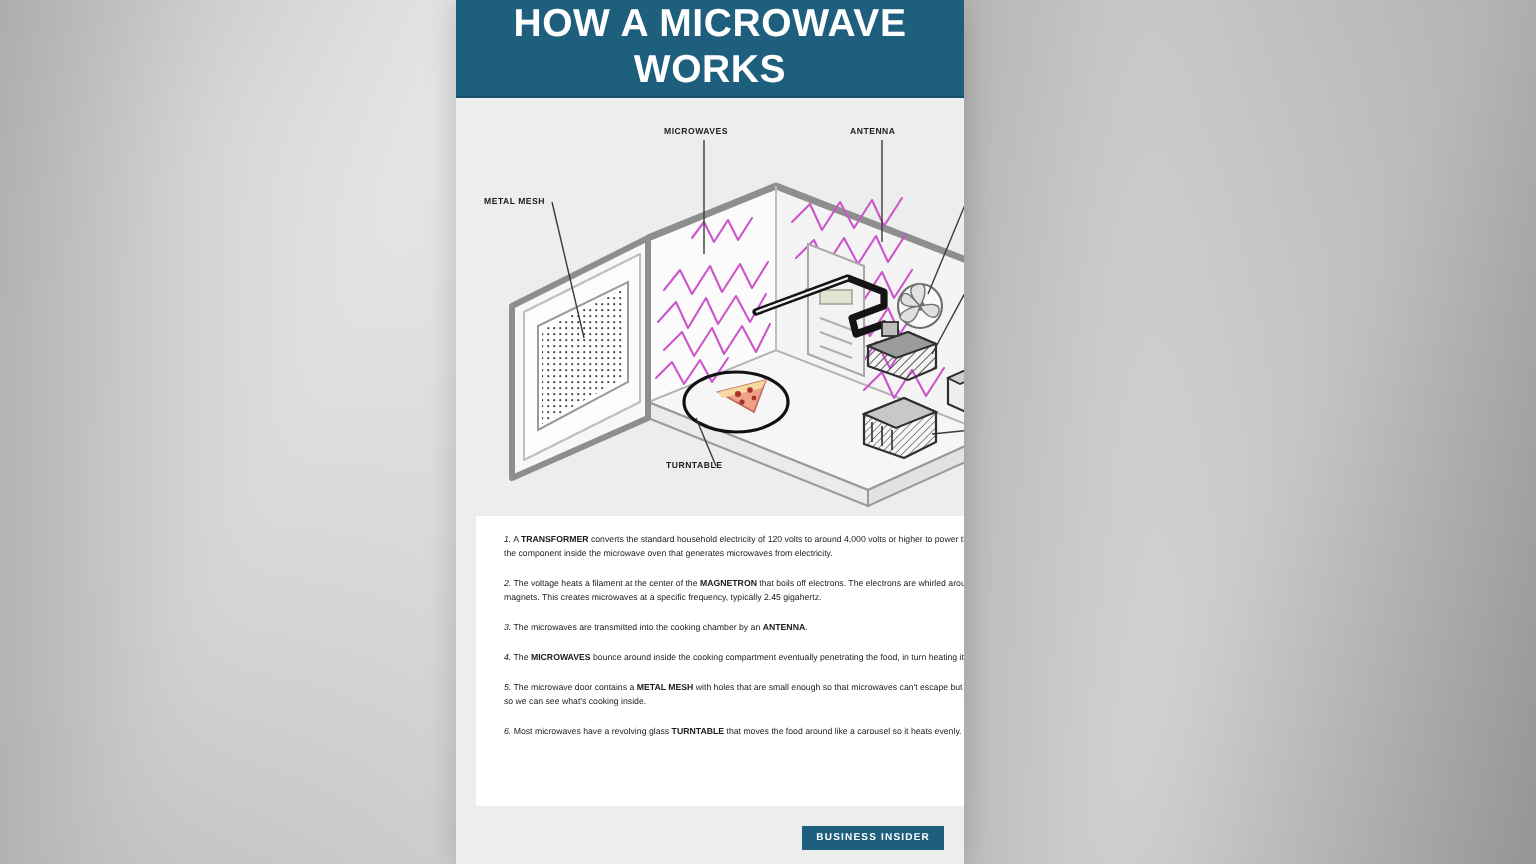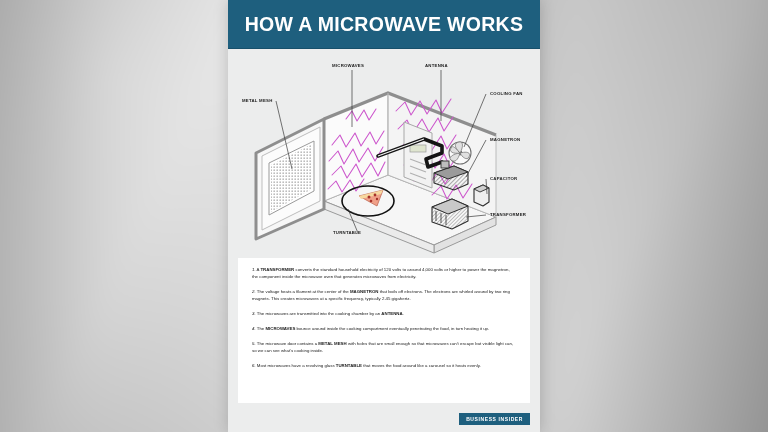--- a/index.html
+++ b/index.html
@@ -30,21 +30,21 @@
       linear-gradient(90deg, rgba(120,120,120,.35) 0%, rgba(255,255,255,0) 16%,
         rgba(255,255,255,.35) 34%, rgba(150,150,150,.25) 55%,
         rgba(255,255,255,.3) 72%, rgba(130,130,130,.3) 100%);
     filter: blur(10px);
   }
 
   
   #poster {
     position: absolute;
     left: 228px; top: 0px;
-    width: 312px; height: 432px;
+    width: 254px; height: 432px;
     background: #eceded;
     box-shadow: 0 0 14px rgba(0,0,0,.18);
     overflow: hidden;
   }
   #titlebar {
     height: 48px;
     background: #1e5f7e;
     display: flex; align-items: center; justify-content: center;
     border-bottom: 1px solid #17506b;
   }

